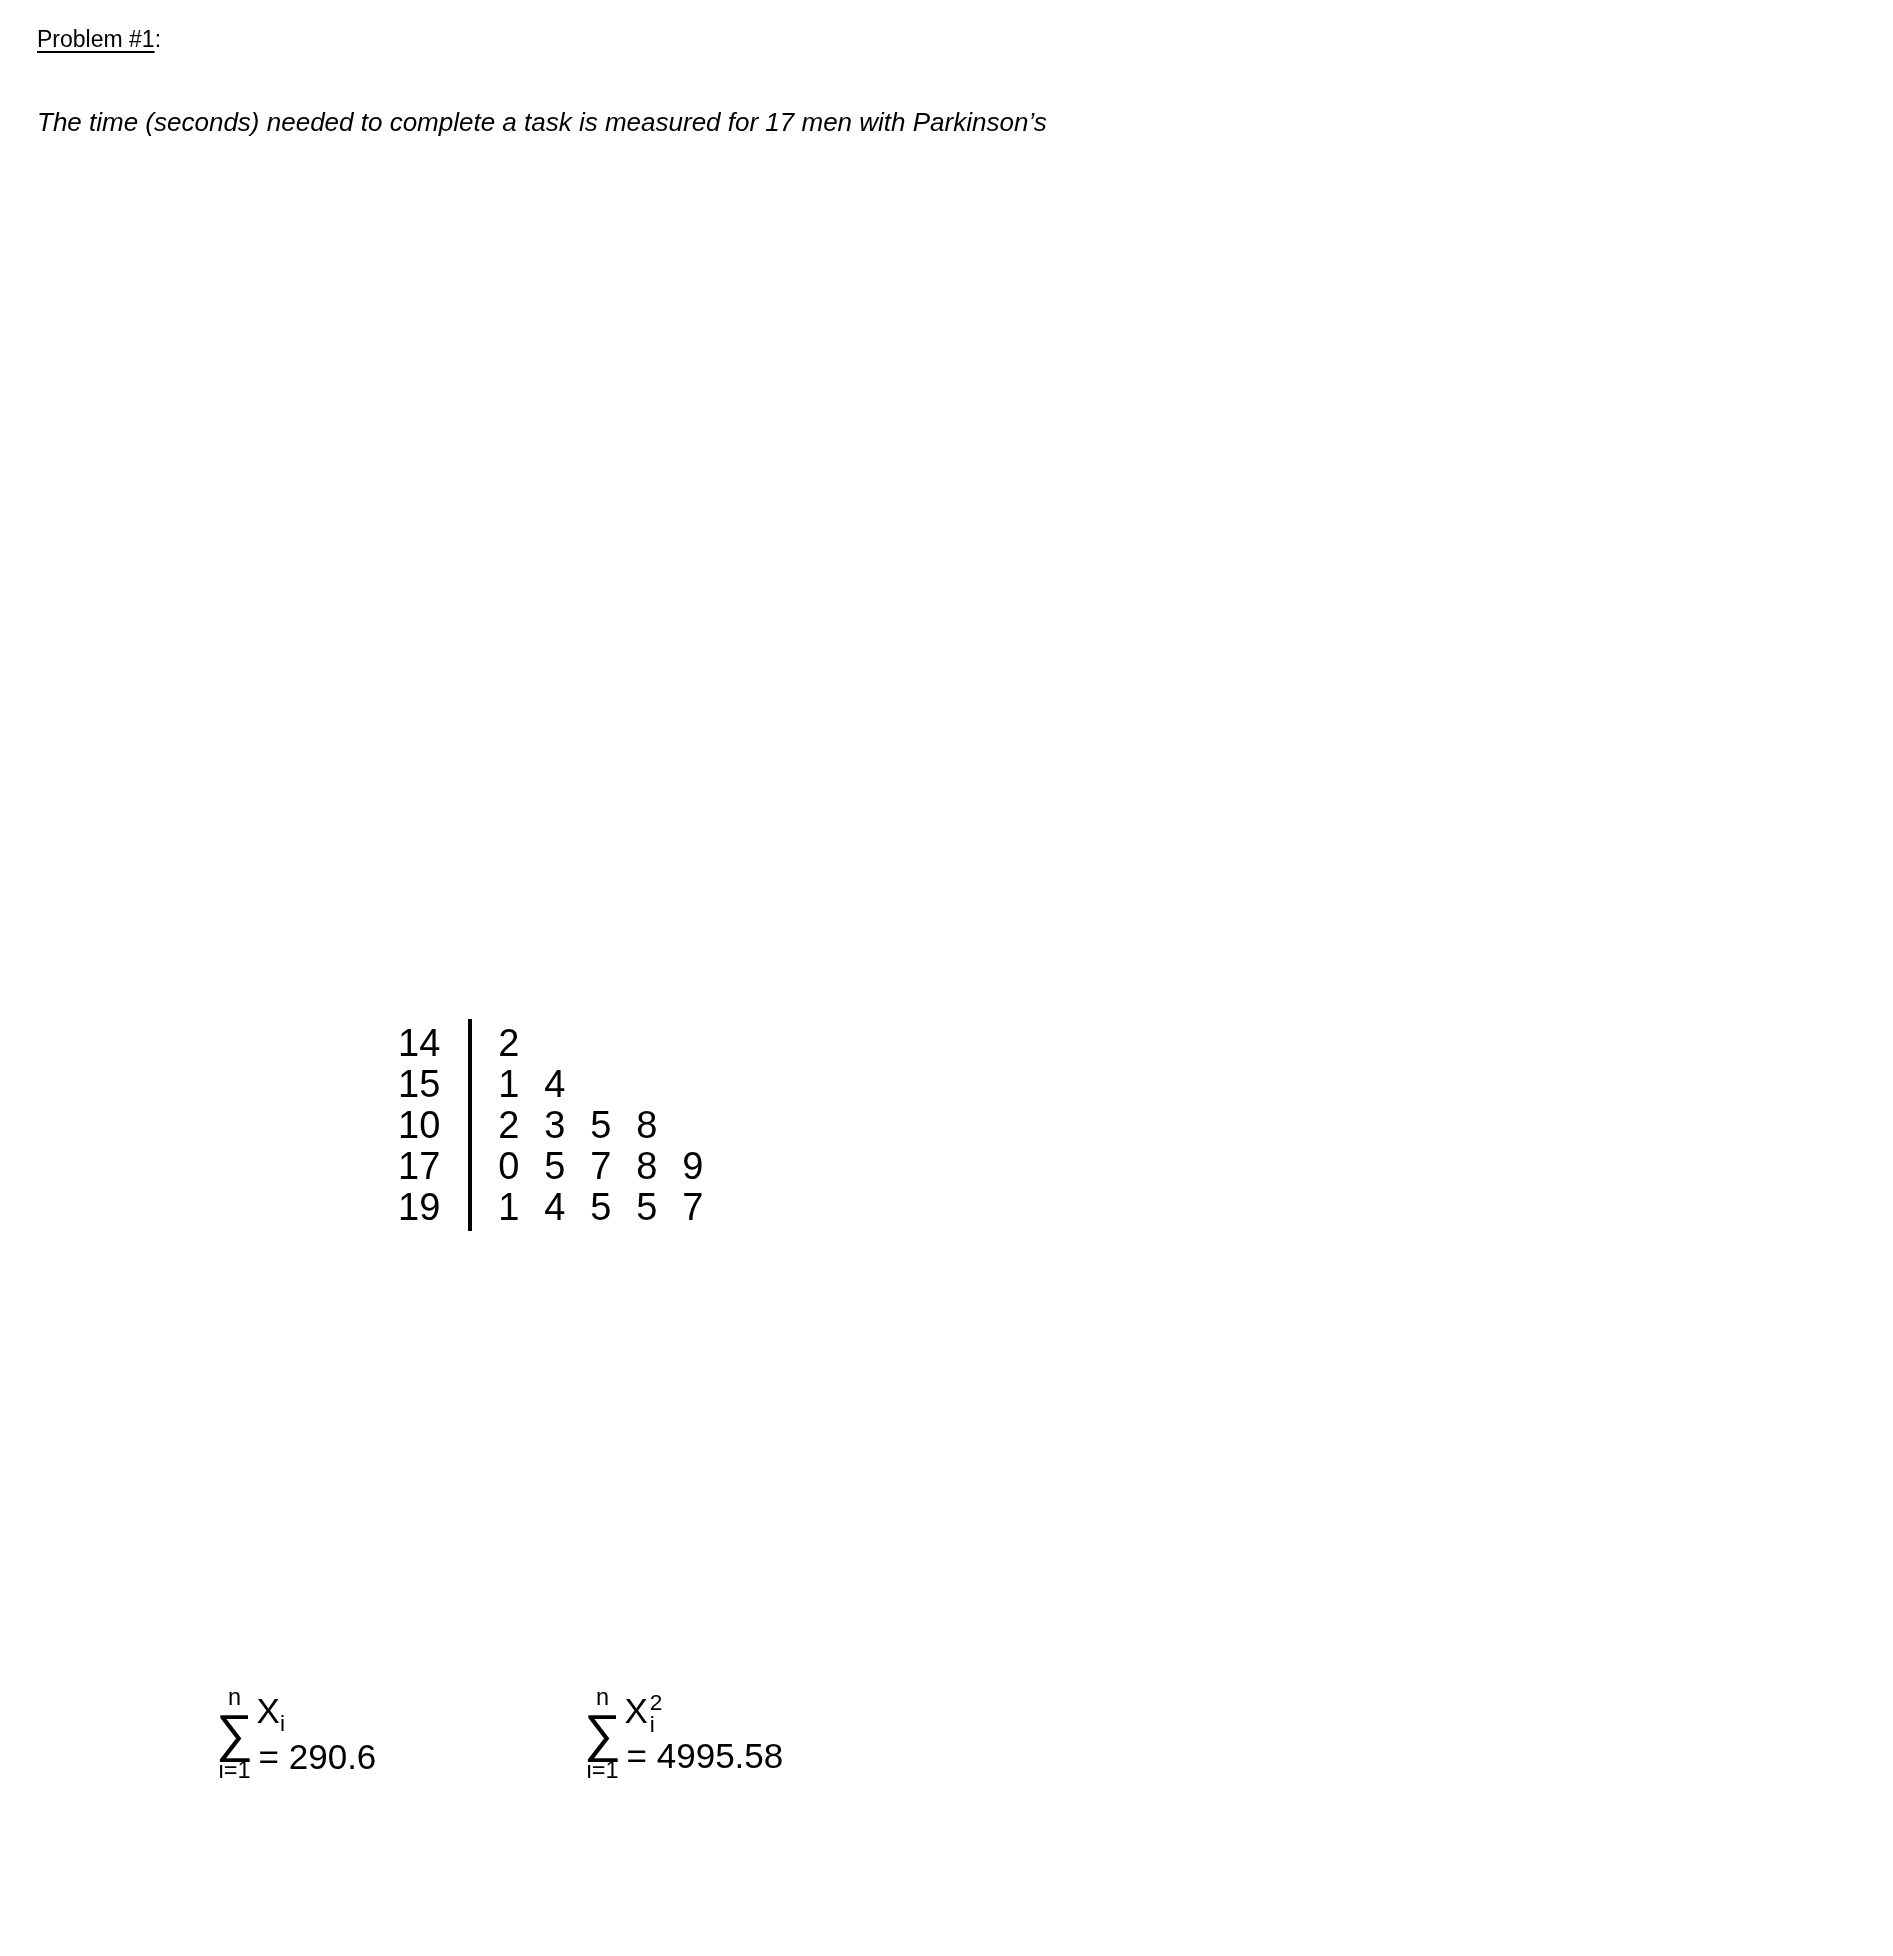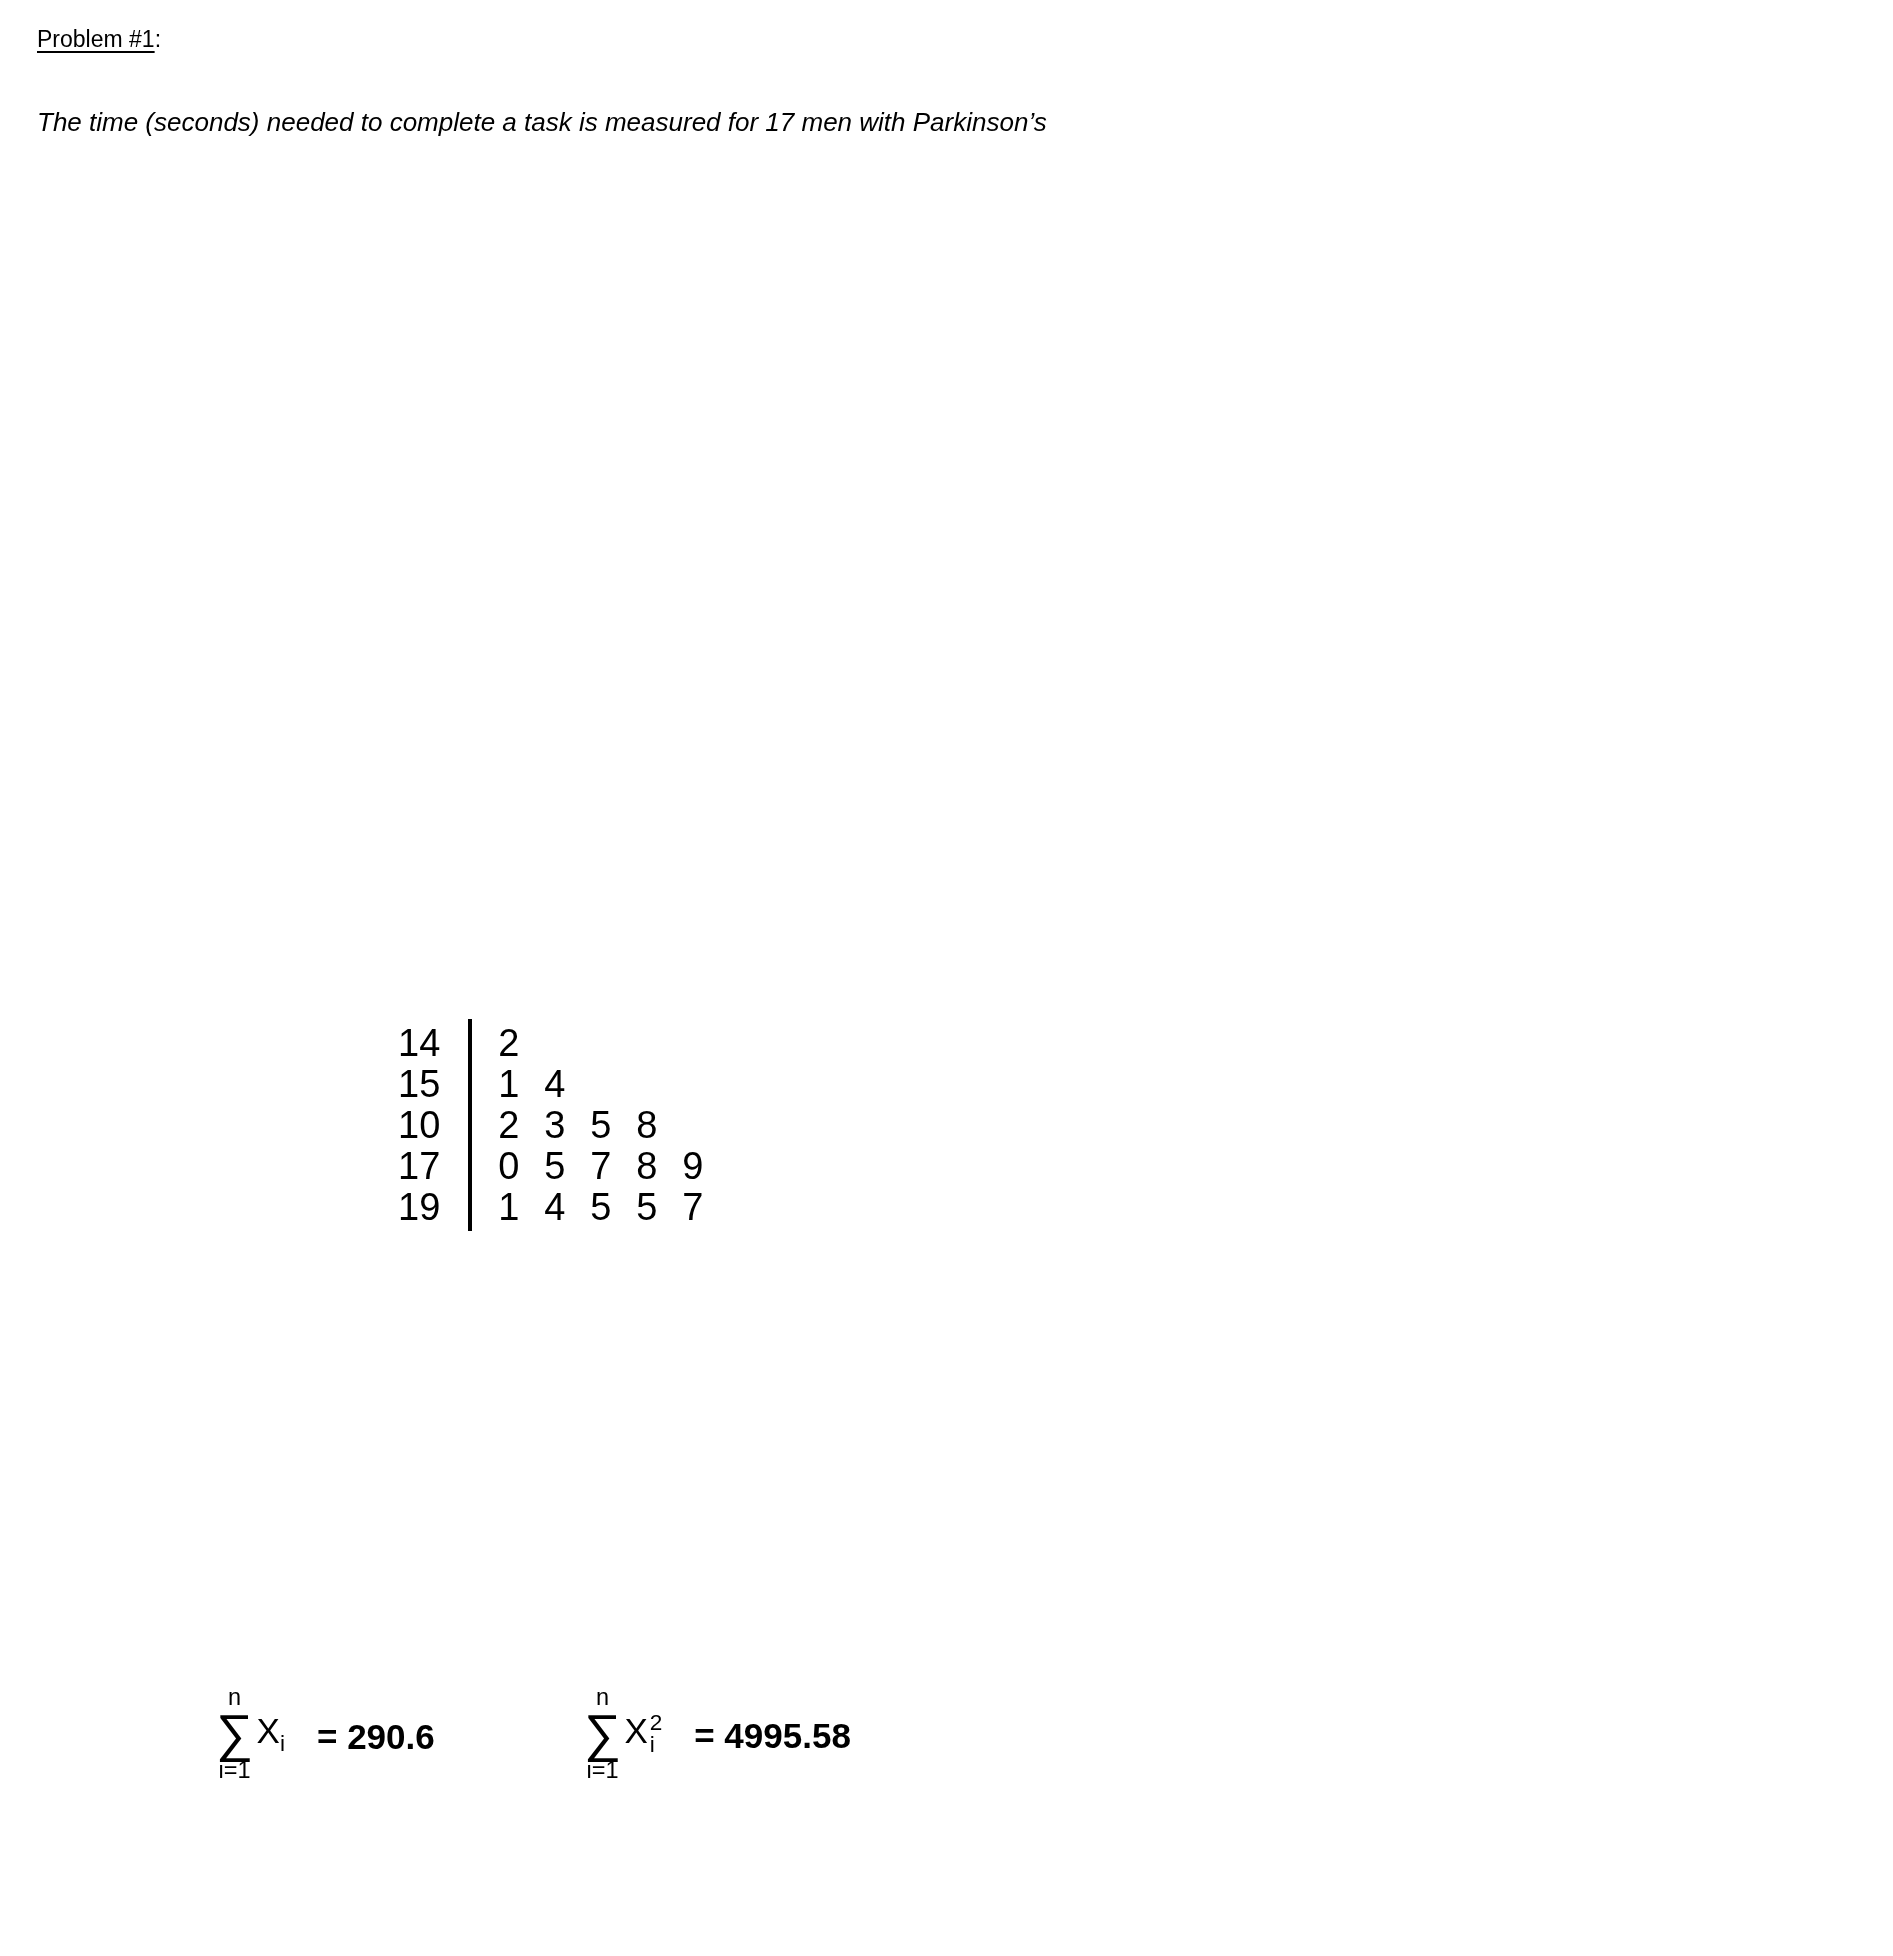--- a/index.html
+++ b/index.html
@@ -50,32 +50,32 @@
     position: absolute;
     display: flex;
     align-items: center;
     font-size: 35px;
   }
   .sum1 { left: 216px; top: 1684px; }
   .sum2 { left: 584px; top: 1684px; }
   .sigma-block { display: flex; flex-direction: column; align-items: center; }
   .limit { font-size: 23.5px; line-height: 26px; white-space: pre; }
   .sigma { font-size: 52px; line-height: 47px; }
-  .expr { display: flex; align-items: flex-end; margin-left: 3.5px; }
+  .expr { display: flex; align-items: flex-start; margin-left: 3.5px; flex-direction: column; }
   .xwrap { font-size: 35px; white-space: nowrap; }
   .xsub { font-size: 22.6px; }
   .scripts {
     display: inline-flex;
     flex-direction: column;
     vertical-align: middle;
     font-size: 22.6px;
     line-height: 22px;
     margin-left: 1.7px;
   }
-  .result { margin-left: 32px; white-space: pre; font-weight: bold; }
+  .result { margin-left: 2px; white-space: pre; }
 </style>
 </head>
 <body>
 
 <div class="page">
 
   <h1 class="title"><span class="underlined">Problem #1</span><span>:</span></h1>
 
   <div class="para p1">
     <div class="line">The time (seconds) needed to complete a task is measured for 17 men with Parkinson’s</div>

